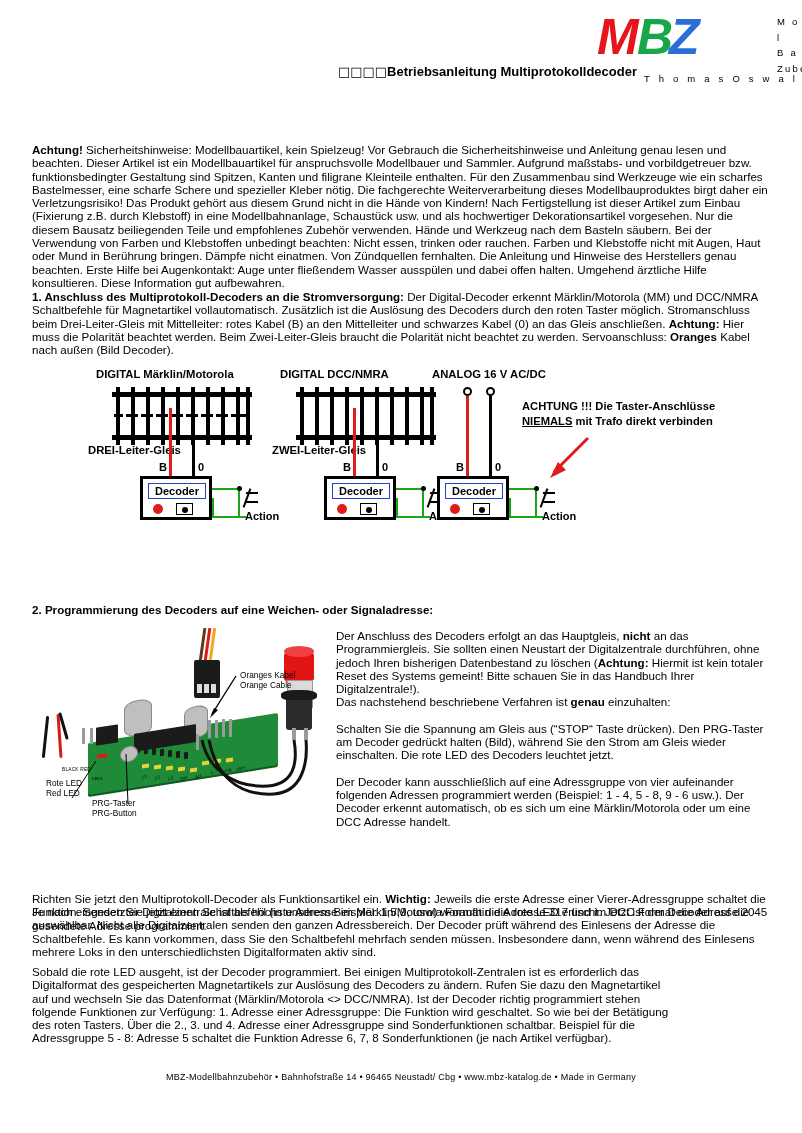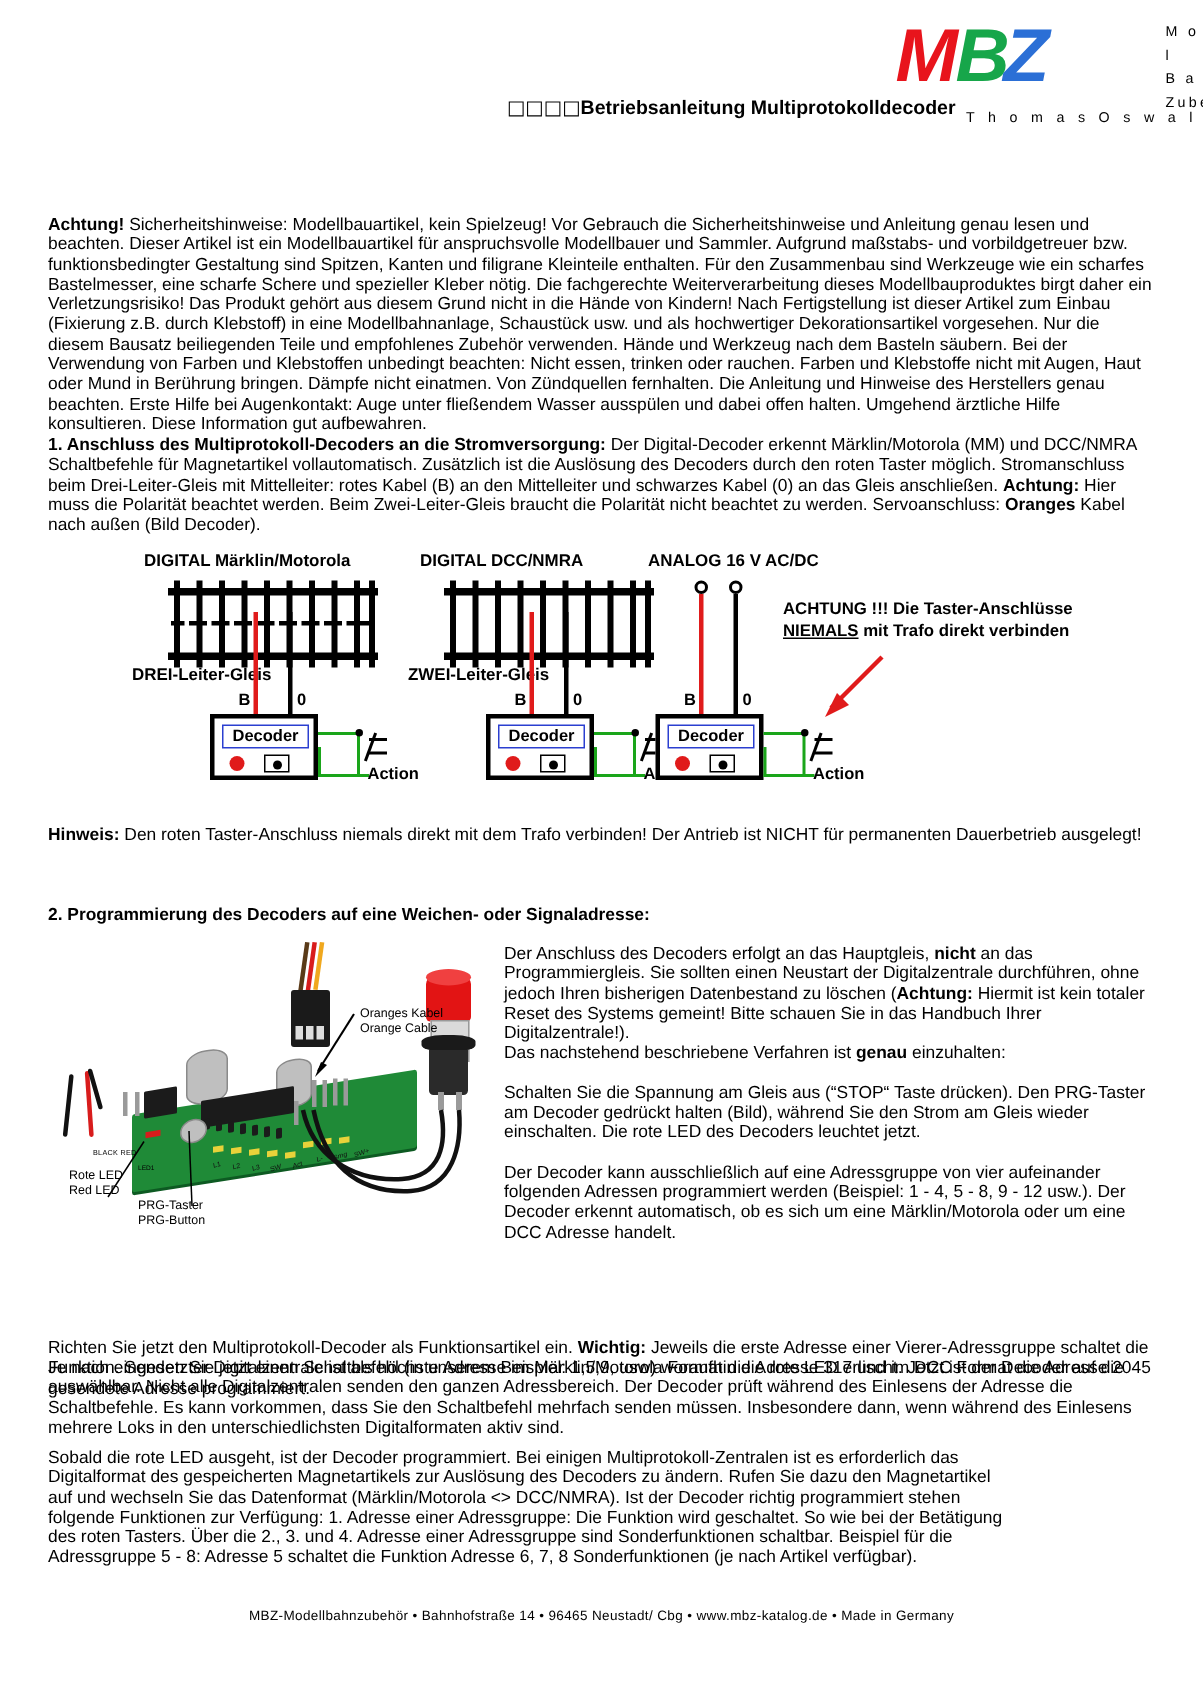--- a/index.html
+++ b/index.html
@@ -239,23 +239,20 @@
         <div><u>NIEMALS</u><span> mit Trafo direkt verbinden</span></div>
       </div>
 
       <svg class="arrow-red" width="660" height="165" viewBox="0 0 660 165">
         <line x1="500" y1="70" x2="466" y2="104" stroke="#e01b1b" stroke-width="3"></line>
         <polygon points="462,110 478,102 470,94" fill="#e01b1b"></polygon>
       </svg>
     </div>
   </div>
 
-  <div class="col" style="top:550px;">
-    <p><b>Hinweis:</b><span> Den roten Taster-Anschluss niemals direkt mit dem Trafo verbinden! Der Antrieb ist NICHT für permanenten Dauerbetrieb ausgelegt!</span></p>
-  </div>
 
   <div class="col" style="top:603px;">
     <p><b>2. Programmierung des Decoders auf eine Weichen- oder Signaladresse:</b></p>
   </div>
 
   <div class="photo">
 
     <div class="scab" style="left:175px;top:0;height:32px;background:#f0a81e;transform:rotate(8deg);"></div>
     <div class="scab" style="left:170px;top:0;height:33px;background:#d81c1c;transform:rotate(8deg);"></div>
     <div class="scab" style="left:165px;top:0;height:34px;background:#5a3a18;transform:rotate(8deg);"></div>
@@ -336,21 +333,21 @@
     <div class="ph-lab" style="left:10px;top:150px;">Rote LED</div>
     <div class="ph-lab" style="left:10px;top:160px;">Red LED</div>
     <div class="ph-lab" style="left:56px;top:170px;">PRG-Taster</div>
     <div class="ph-lab" style="left:56px;top:180px;">PRG-Button</div>
   </div>
 
   <div style="position:absolute;left:336px;top:629px;width:434px;font-size:11.6px;line-height:13.3px;">
     <p style="margin:0;"><span>Der Anschluss des Decoders erfolgt an das Hauptgleis, </span><b>nicht</b><span> an das Programmiergleis. Sie sollten einen Neustart der Digitalzentrale durchführen, ohne jedoch Ihren bisherigen Datenbestand zu löschen (</span><b>Achtung:</b><span> Hiermit ist kein totaler Reset des Systems gemeint! Bitte schauen Sie in das Handbuch Ihrer Digitalzentrale!).</span></p>
     <p style="margin:0;"><span>Das nachstehend beschriebene Verfahren ist </span><b>genau</b><span> einzuhalten:</span></p>
     <p style="margin:13px 0 0 0;">Schalten Sie die Spannung am Gleis aus (“STOP“ Taste drücken). Den PRG-Taster am Decoder gedrückt halten (Bild), während Sie den Strom am Gleis wieder einschalten. Die rote LED des Decoders leuchtet jetzt.</p>
-    <p style="margin:13px 0 0 0;">Der Decoder kann ausschließlich auf eine Adressgruppe von vier aufeinander folgenden Adressen programmiert werden (Beispiel: 1 - 4, 5 - 8, 9 - 12 usw.). Der Decoder erkennt automatisch, ob es sich um eine Märklin/Motorola oder um eine DCC Adresse handelt.</p>
+    <p style="margin:13px 0 0 0;">Der Decoder kann ausschließlich auf eine Adressgruppe von vier aufeinander folgenden Adressen programmiert werden (Beispiel: 1 - 4, 5 - 8, 9 - 6 usw.). Der Decoder erkennt automatisch, ob es sich um eine Märklin/Motorola oder um eine DCC Adresse handelt.</p>
   </div>
 
   <div class="col" style="top:892px;">
     <p><span>Richten Sie jetzt den Multiprotokoll-Decoder als Funktionsartikel ein. </span><b>Wichtig:</b><span> Jeweils die erste Adresse einer Vierer-Adressgruppe schaltet die Funktion. Senden Sie jetzt einen Schaltbefehl (in unserem Beispiel: 1,5,9, usw) woraufhin die rote LED erlischt. Jetzt ist der Decoder auf die gesendete Adresse programmiert.</span></p>
   </div>
   <div class="col" style="top:905px;">
     <p>Je nach eingesetzter Digitalzentrale ist als höchste Adresse im Märklin/Motorola Format die Adresse 317 und im DCC Format die Adresse 2045 auswählbar. Nicht alle Digitalzentralen senden den ganzen Adressbereich. Der Decoder prüft während des Einlesens der Adresse die Schaltbefehle. Es kann vorkommen, dass Sie den Schaltbefehl mehrfach senden müssen. Insbesondere dann, wenn während des Einlesens mehrere Loks in den unterschiedlichsten Digitalformaten aktiv sind.</p>
   </div>
   <div class="col" style="top:965px;width:640px;">
     <p>Sobald die rote LED ausgeht, ist der Decoder programmiert. Bei einigen Multiprotokoll-Zentralen ist es erforderlich das Digitalformat des gespeicherten Magnetartikels zur Auslösung des Decoders zu ändern. Rufen Sie dazu den Magnetartikel auf und wechseln Sie das Datenformat (Märklin/Motorola &lt;&gt; DCC/NMRA). Ist der Decoder richtig programmiert stehen folgende Funktionen zur Verfügung: 1. Adresse einer Adressgruppe: Die Funktion wird geschaltet. So wie bei der Betätigung des roten Tasters. Über die 2., 3. und 4. Adresse einer Adressgruppe sind Sonderfunktionen schaltbar. Beispiel für die Adressgruppe 5 - 8: Adresse 5 schaltet die Funktion Adresse 6, 7, 8 Sonderfunktionen (je nach Artikel verfügbar).</p>

